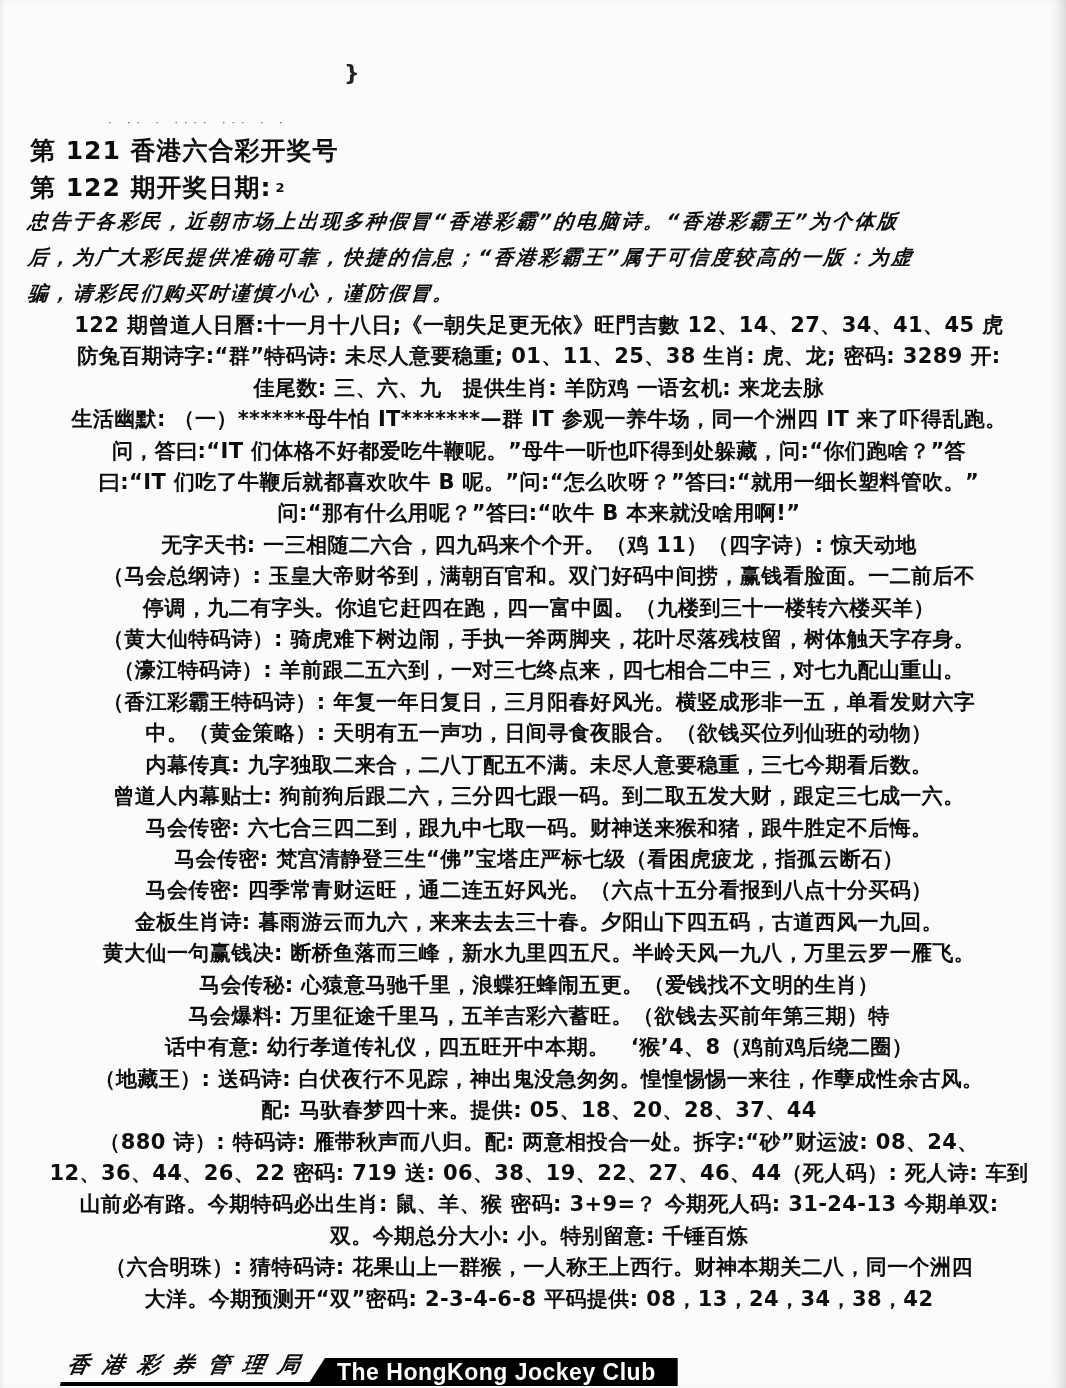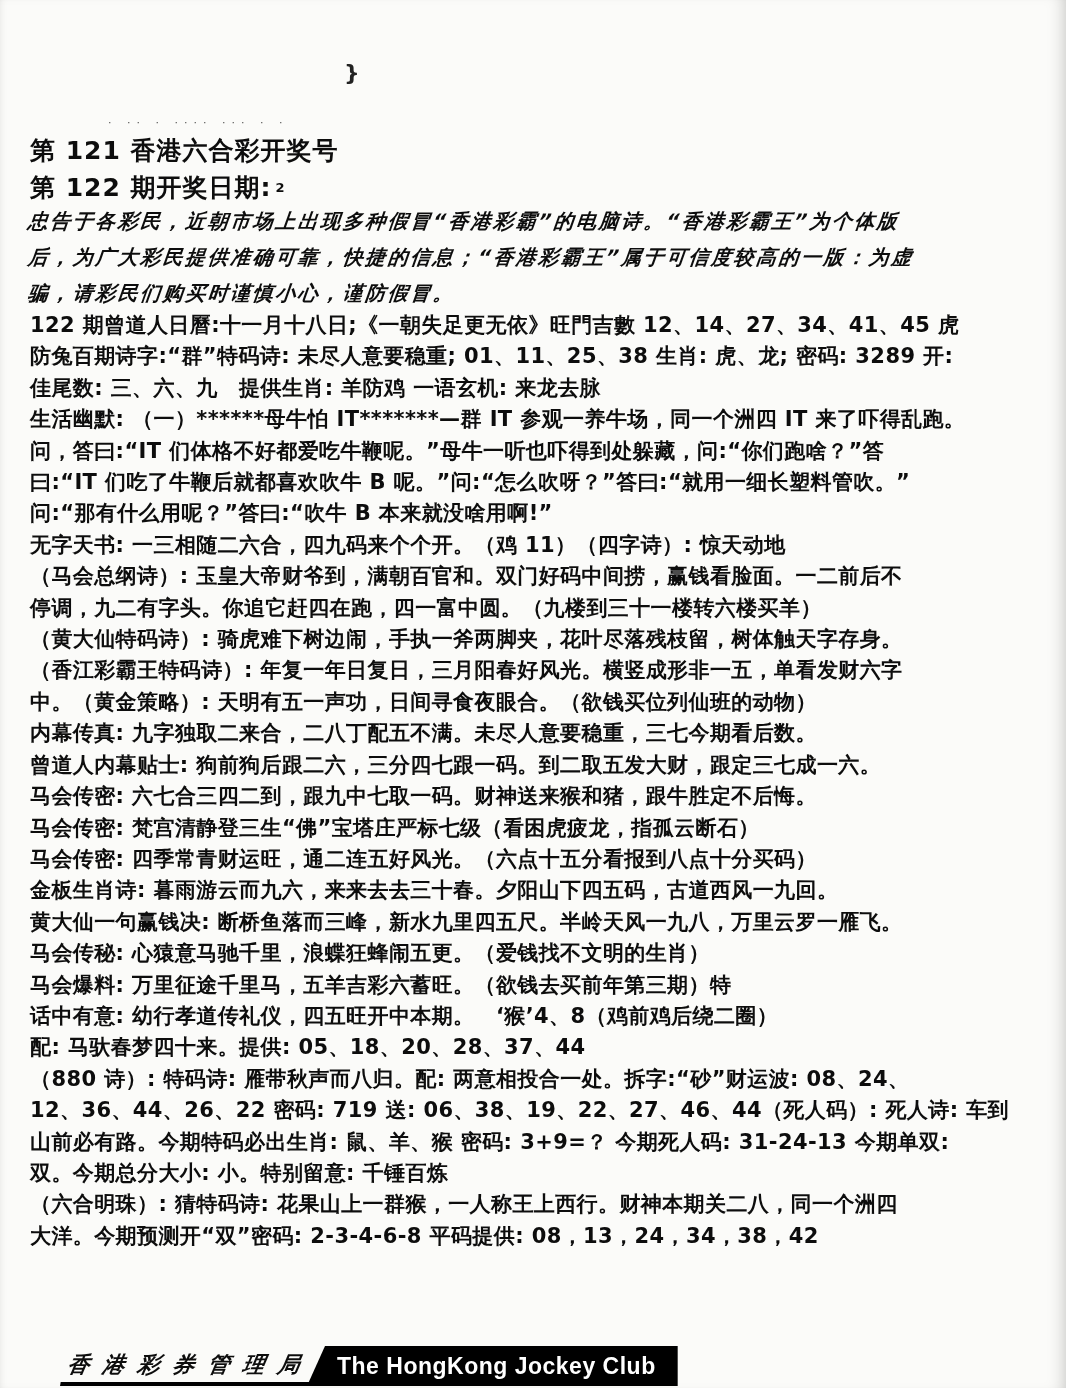--- a/index.html
+++ b/index.html
@@ -42,35 +42,35 @@
     font-style:italic; font-weight:800;
     font-size:20px; line-height:36px;
     letter-spacing:2.5px; white-space:nowrap;
     transform:skewX(-6deg); transform-origin:left;
   }
   .body-text{
     position:absolute; top:310px; left:30px; right:18px;
   }
   .body-line{
     font-weight:700; font-size:21px; line-height:31.4px;
-    letter-spacing:0.4px; white-space:nowrap;
+    letter-spacing:0.4px; white-space:nowrap;text-align:center;
   }
   .footer{
     position:absolute; left:60px; bottom:2px; height:38px;
     display:flex; align-items:flex-end;
   }
   .footer-script{
     font-style:italic; font-weight:800; font-size:22px;
     letter-spacing:13px; line-height:30px;
     border-bottom:4px solid #000; padding:0 6px 2px 4px;
     transform:skewX(-10deg); transform-origin:bottom left;
     white-space:nowrap;
   }
   .footer-bar{
-    background:#000; color:#fff; height:40px;
+    background:#000; color:#fff; height:28px;
     display:flex; align-items:center;
     padding:0 22px 0 30px; margin-left:-8px;
     clip-path:polygon(18px 0, 100% 0, 100% 100%, 0 100%);
     font-family:"Liberation Sans","DejaVu Sans",sans-serif;
     font-weight:800; font-size:23px; letter-spacing:0.5px;
     white-space:nowrap;
   }
 </style>
 </head>
 <body>
@@ -96,32 +96,34 @@
       <div class="body-line">防兔百期诗字:“群”特码诗: 未尽人意要稳重; 01、11、25、38 生肖: 虎、龙; 密码: 3289 开:</div>
       <div class="body-line">佳尾数: 三、六、九　提供生肖: 羊防鸡 一语玄机: 来龙去脉</div>
       <div class="body-line">生活幽默: （一）******母牛怕 IT*******—群 IT 参观一养牛场，同一个洲四 IT 来了吓得乱跑。</div>
       <div class="body-line">问，答曰:“IT 们体格不好都爱吃牛鞭呢。”母牛一听也吓得到处躲藏，问:“你们跑啥？”答</div>
       <div class="body-line">曰:“IT 们吃了牛鞭后就都喜欢吹牛 B 呢。”问:“怎么吹呀？”答曰:“就用一细长塑料管吹。”</div>
       <div class="body-line">问:“那有什么用呢？”答曰:“吹牛 B 本来就没啥用啊!”</div>
       <div class="body-line">无字天书: 一三相随二六合，四九码来个个开。（鸡 11）（四字诗）: 惊天动地</div>
       <div class="body-line">（马会总纲诗）: 玉皇大帝财爷到，满朝百官和。双门好码中间捞，赢钱看脸面。一二前后不</div>
       <div class="body-line">停调，九二有字头。你追它赶四在跑，四一富中圆。（九楼到三十一楼转六楼买羊）</div>
       <div class="body-line">（黄大仙特码诗）: 骑虎难下树边闹，手执一斧两脚夹，花叶尽落残枝留，树体触天字存身。</div>
+      <div class="body-line">（濠江特码诗）: 羊前跟二五六到，一对三七终点来，四七相合二中三，对七九配山重山。</div>
       <div class="body-line">（香江彩霸王特码诗）: 年复一年日复日，三月阳春好风光。横竖成形非一五，单看发财六字</div>
       <div class="body-line">中。（黄金策略）: 天明有五一声功，日间寻食夜眼合。（欲钱买位列仙班的动物）</div>
       <div class="body-line">内幕传真: 九字独取二来合，二八丁配五不满。未尽人意要稳重，三七今期看后数。</div>
       <div class="body-line">曾道人内幕贴士: 狗前狗后跟二六，三分四七跟一码。到二取五发大财，跟定三七成一六。</div>
       <div class="body-line">马会传密: 六七合三四二到，跟九中七取一码。财神送来猴和猪，跟牛胜定不后悔。</div>
       <div class="body-line">马会传密: 梵宫清静登三生“佛”宝塔庄严标七级（看困虎疲龙，指孤云断石）</div>
       <div class="body-line">马会传密: 四季常青财运旺，通二连五好风光。（六点十五分看报到八点十分买码）</div>
       <div class="body-line">金板生肖诗: 暮雨游云而九六，来来去去三十春。夕阳山下四五码，古道西风一九回。</div>
       <div class="body-line">黄大仙一句赢钱决: 断桥鱼落而三峰，新水九里四五尺。半岭天风一九八，万里云罗一雁飞。</div>
       <div class="body-line">马会传秘: 心猿意马驰千里，浪蝶狂蜂闹五更。（爱钱找不文明的生肖）</div>
       <div class="body-line">马会爆料: 万里征途千里马，五羊吉彩六蓄旺。（欲钱去买前年第三期）特</div>
       <div class="body-line">话中有意: 幼行孝道传礼仪，四五旺开中本期。　‘猴’4、8（鸡前鸡后绕二圈）</div>
+      <div class="body-line">（地藏王）: 送码诗: 白伏夜行不见踪，神出鬼没急匆匆。惶惶惕惕一来往，作孽成性余古风。</div>
       <div class="body-line">配: 马驮春梦四十来。提供: 05、18、20、28、37、44</div>
       <div class="body-line">（880 诗）: 特码诗: 雁带秋声而八归。配: 两意相投合一处。拆字:“砂”财运波: 08、24、</div>
       <div class="body-line">12、36、44、26、22 密码: 719 送: 06、38、19、22、27、46、44（死人码）: 死人诗: 车到</div>
       <div class="body-line">山前必有路。今期特码必出生肖: 鼠、羊、猴 密码: 3+9=？ 今期死人码: 31-24-13 今期单双:</div>
       <div class="body-line">双。今期总分大小: 小。特别留意: 千锤百炼</div>
       <div class="body-line">（六合明珠）: 猜特码诗: 花果山上一群猴，一人称王上西行。财神本期关二八，同一个洲四</div>
       <div class="body-line">大洋。今期预测开“双”密码: 2-3-4-6-8 平码提供: 08，13，24，34，38，42</div>
     </div>
 
   <div class="footer">

